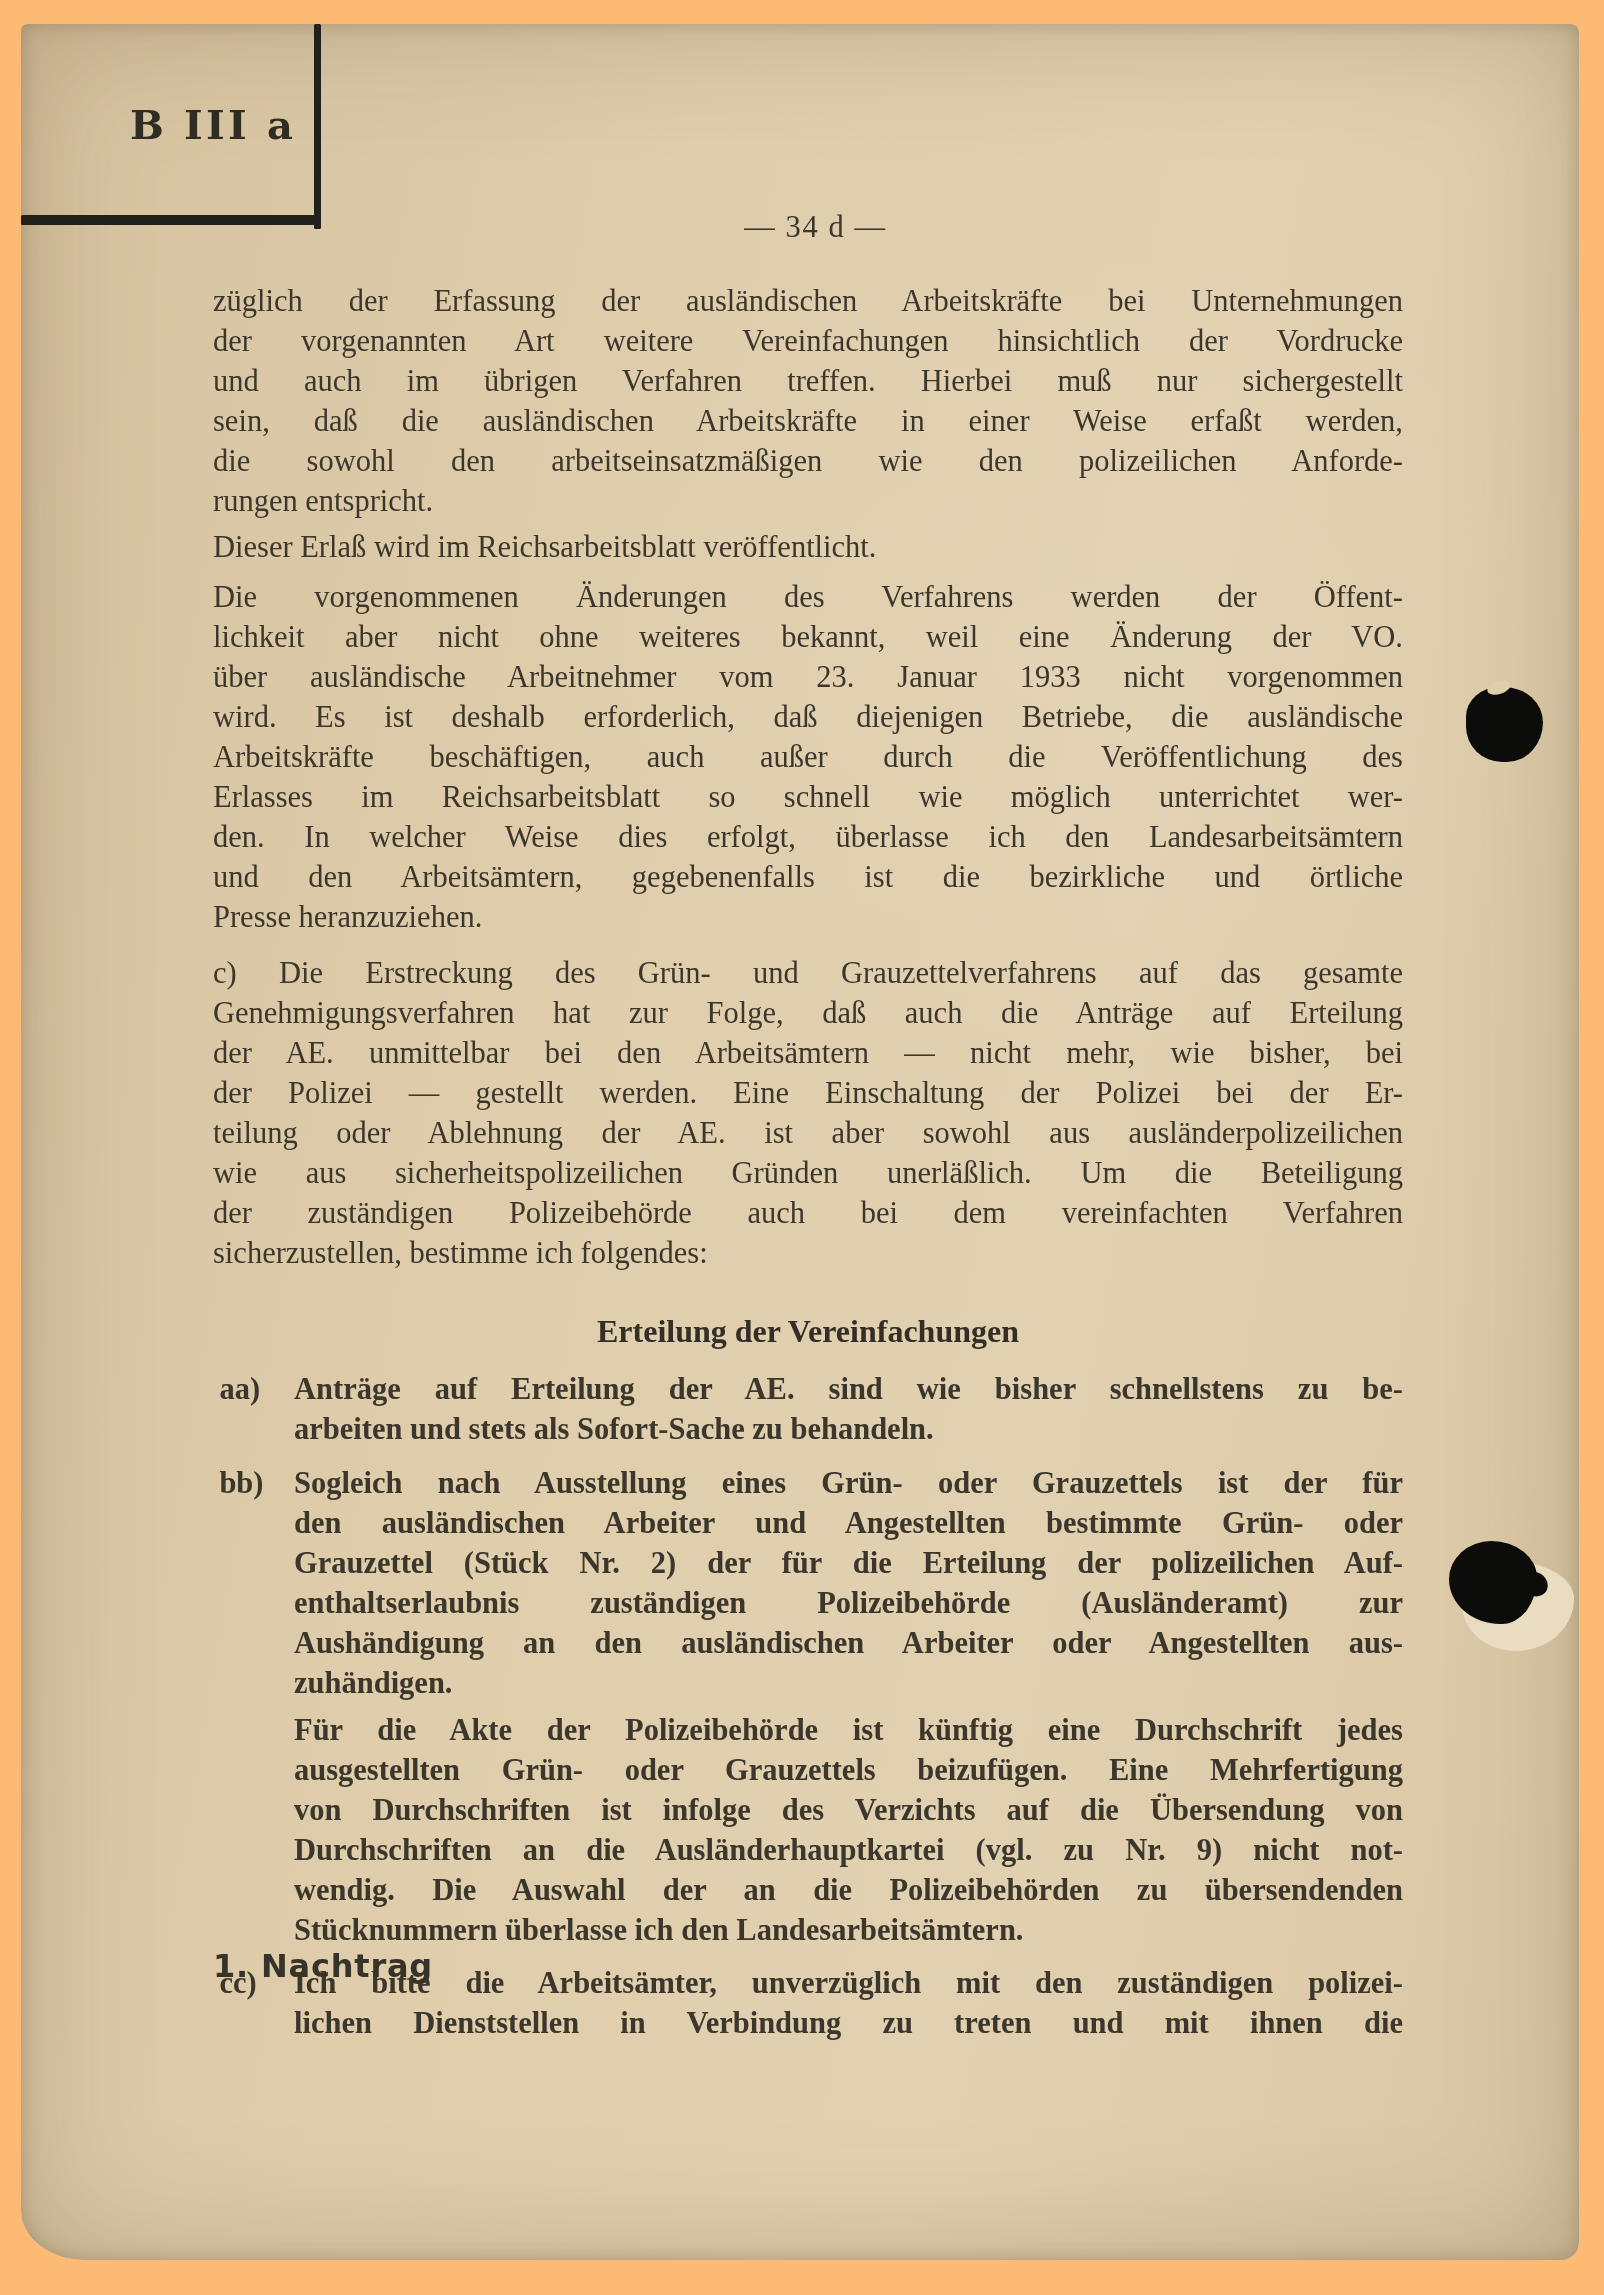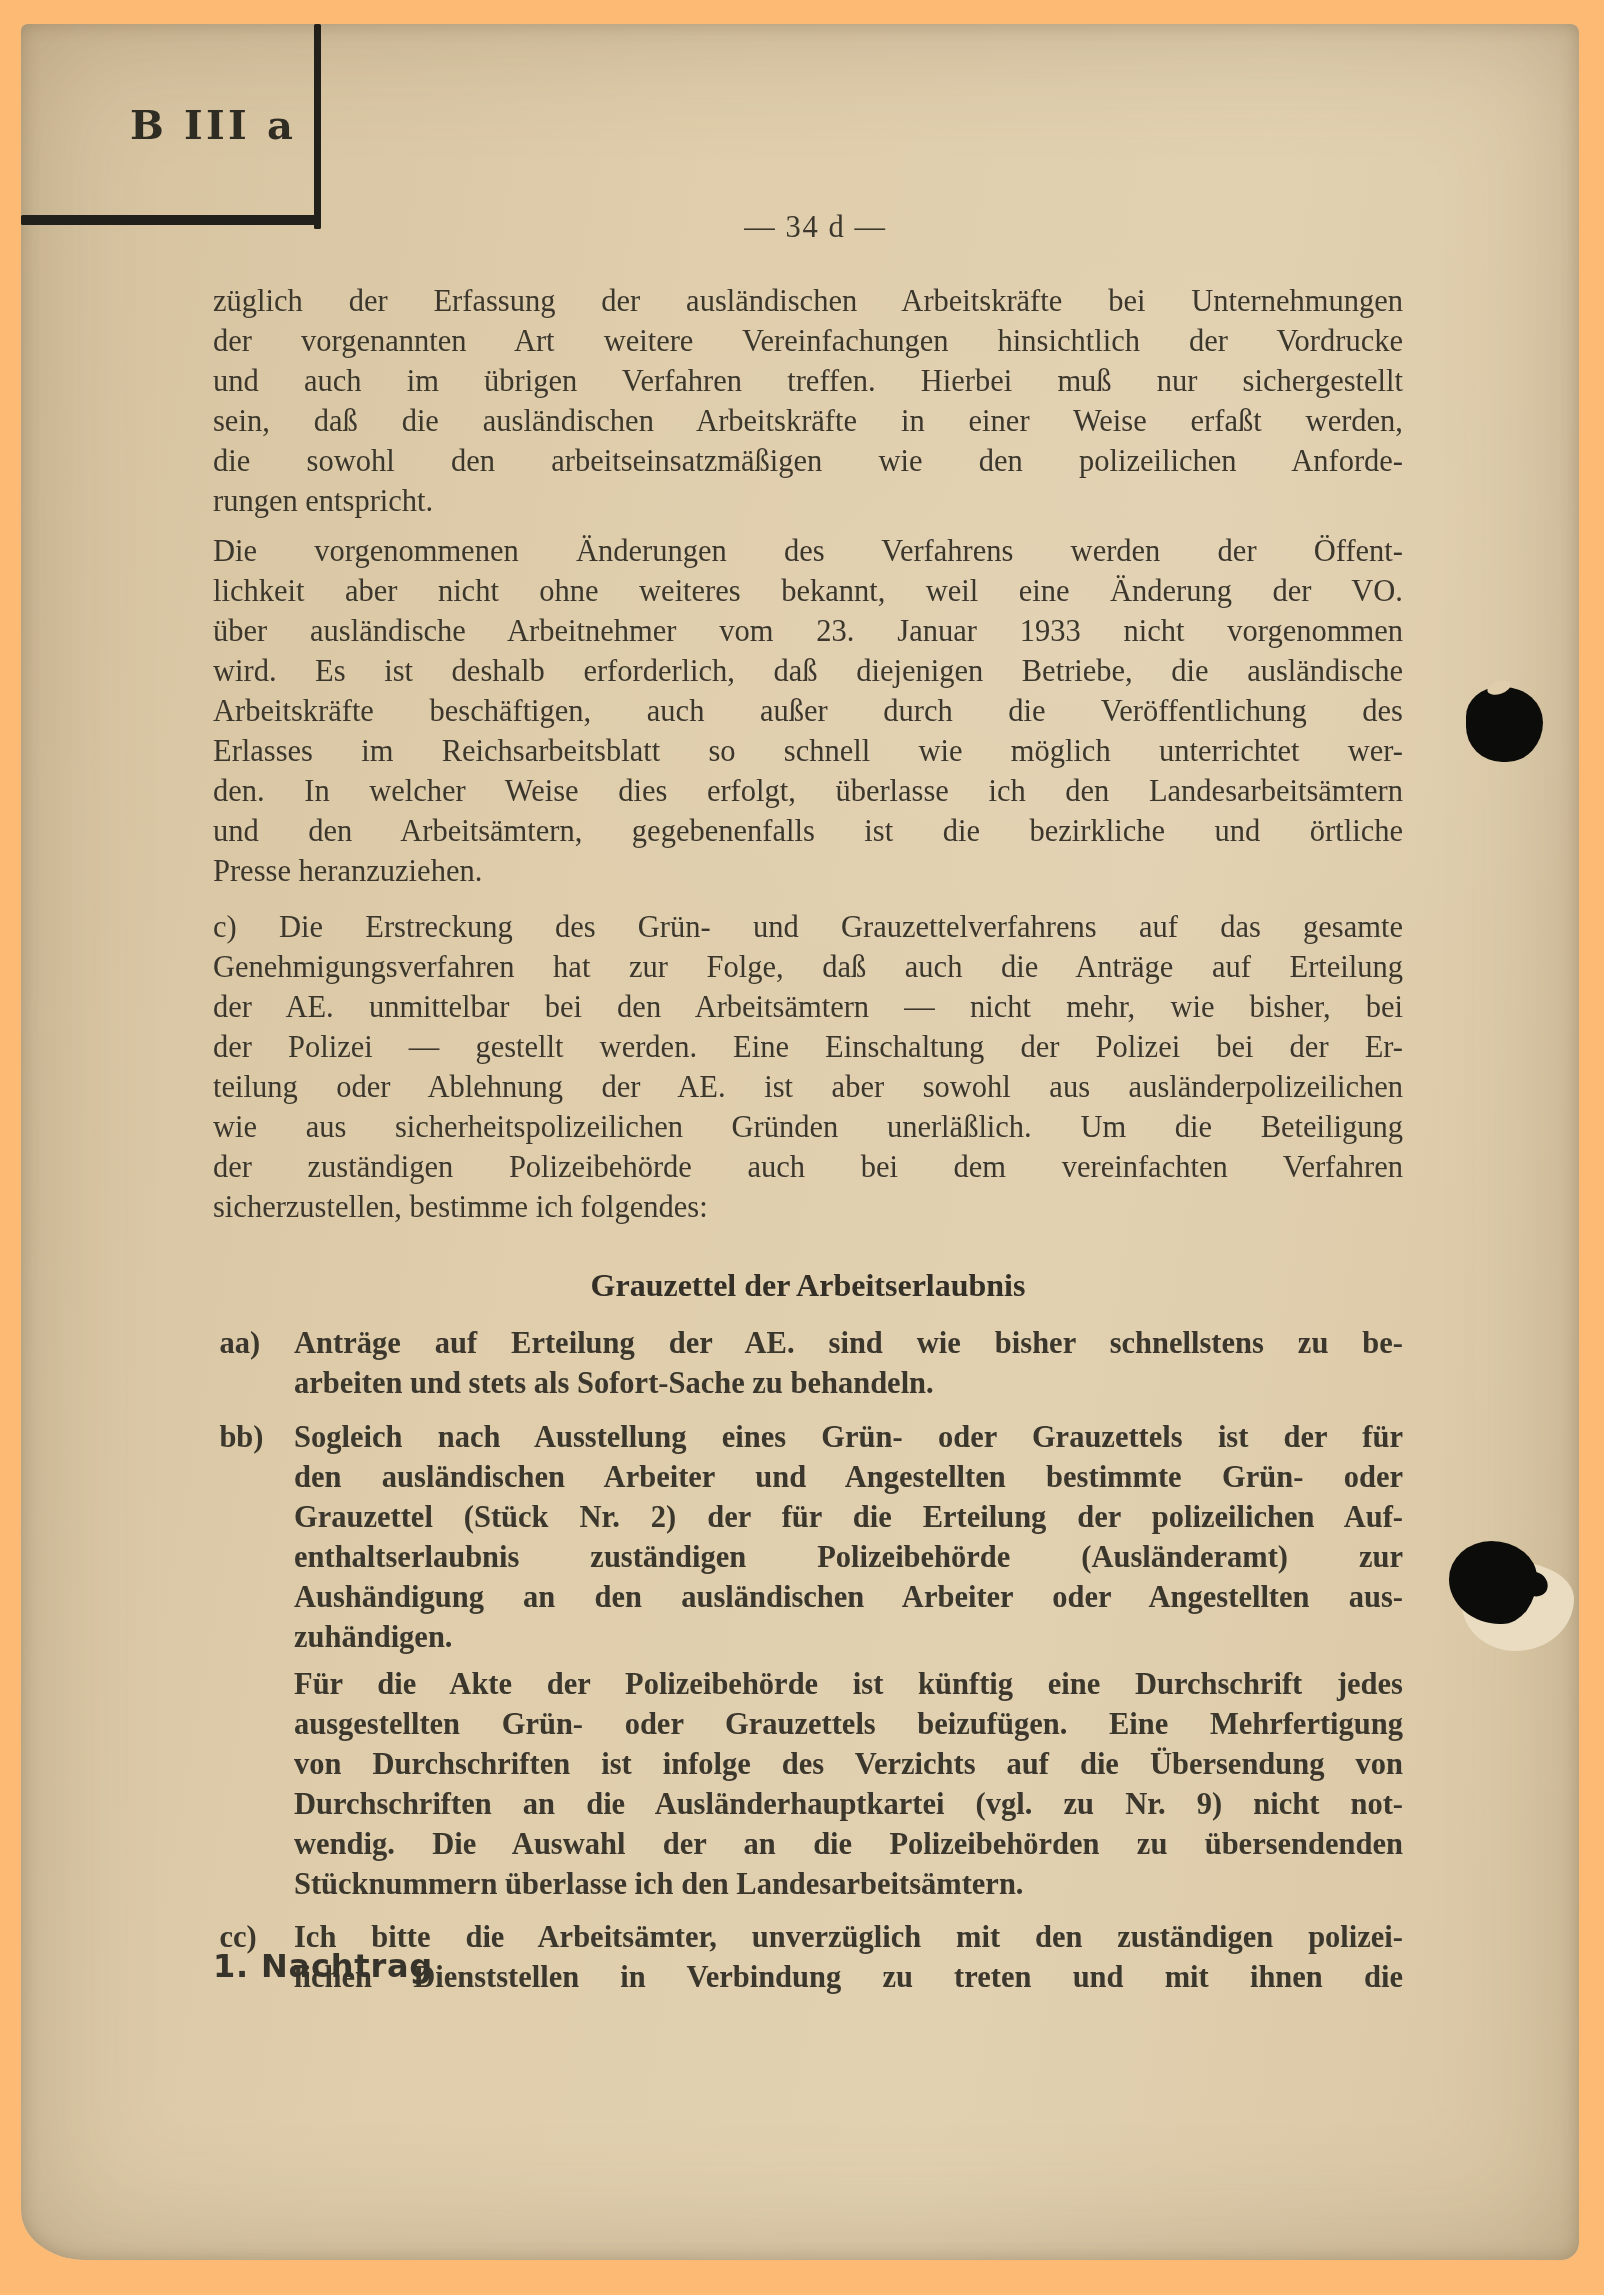--- a/index.html
+++ b/index.html
@@ -59,20 +59,23 @@
 
       <div class="para">
         <div class="line just">züglich der Erfassung der ausländischen Arbeitskräfte bei Unternehmungen</div>
         <div class="line just">der vorgenannten Art weitere Vereinfachungen hinsichtlich der Vordrucke</div>
         <div class="line just">und auch im übrigen Verfahren treffen. Hierbei muß nur sichergestellt</div>
         <div class="line just">sein, daß die ausländischen Arbeitskräfte in einer Weise erfaßt werden,</div>
         <div class="line just">die sowohl den arbeitseinsatzmäßigen wie den polizeilichen Anforde-</div>
         <div class="line">rungen entspricht.</div>
       </div>
 
+      <div class="para m-p2">
+        <div class="line">Dieser Erlaß wird im Reichsarbeitsblatt veröffentlicht.</div>
+      </div>
 
       <div class="para m-p3">
         <div class="line just">Die vorgenommenen Änderungen des Verfahrens werden der Öffent-</div>
         <div class="line just">lichkeit aber nicht ohne weiteres bekannt, weil eine Änderung der VO.</div>
         <div class="line just">über ausländische Arbeitnehmer vom 23. Januar 1933 nicht vorgenommen</div>
         <div class="line just">wird. Es ist deshalb erforderlich, daß diejenigen Betriebe, die ausländische</div>
         <div class="line just">Arbeitskräfte beschäftigen, auch außer durch die Veröffentlichung des</div>
         <div class="line just">Erlasses im Reichsarbeitsblatt so schnell wie möglich unterrichtet wer-</div>
         <div class="line just">den. In welcher Weise dies erfolgt, überlasse ich den Landesarbeitsämtern</div>
         <div class="line just">und den Arbeitsämtern, gegebenenfalls ist die bezirkliche und örtliche</div>
@@ -83,21 +86,21 @@
         <div class="line just">c) Die Erstreckung des Grün- und Grauzettelverfahrens auf das gesamte</div>
         <div class="line just">Genehmigungsverfahren hat zur Folge, daß auch die Anträge auf Erteilung</div>
         <div class="line just">der AE. unmittelbar bei den Arbeitsämtern — nicht mehr, wie bisher, bei</div>
         <div class="line just">der Polizei — gestellt werden. Eine Einschaltung der Polizei bei der Er-</div>
         <div class="line just">teilung oder Ablehnung der AE. ist aber sowohl aus ausländerpolizeilichen</div>
         <div class="line just">wie aus sicherheitspolizeilichen Gründen unerläßlich. Um die Beteiligung</div>
         <div class="line just">der zuständigen Polizeibehörde auch bei dem vereinfachten Verfahren</div>
         <div class="line">sicherzustellen, bestimme ich folgendes:</div>
       </div>
 
-      <div class="heading m-h">Grauzettel der Arbeitserlaubnis</div>
+      <div class="heading m-h">Erteilung der Vereinfachungen</div>
 
       <div class="para hang m-aa">
         <span class="plabel">aa)</span>
         <div class="line just">Anträge auf Erteilung der AE. sind wie bisher schnellstens zu be-</div>
         <div class="line">arbeiten und stets als Sofort-Sache zu behandeln.</div>
       </div>
 
       <div class="para hang m-bb">
         <span class="plabel">bb)</span>
         <div class="line just">Sogleich nach Ausstellung eines Grün- oder Grauzettels ist der für</div>

